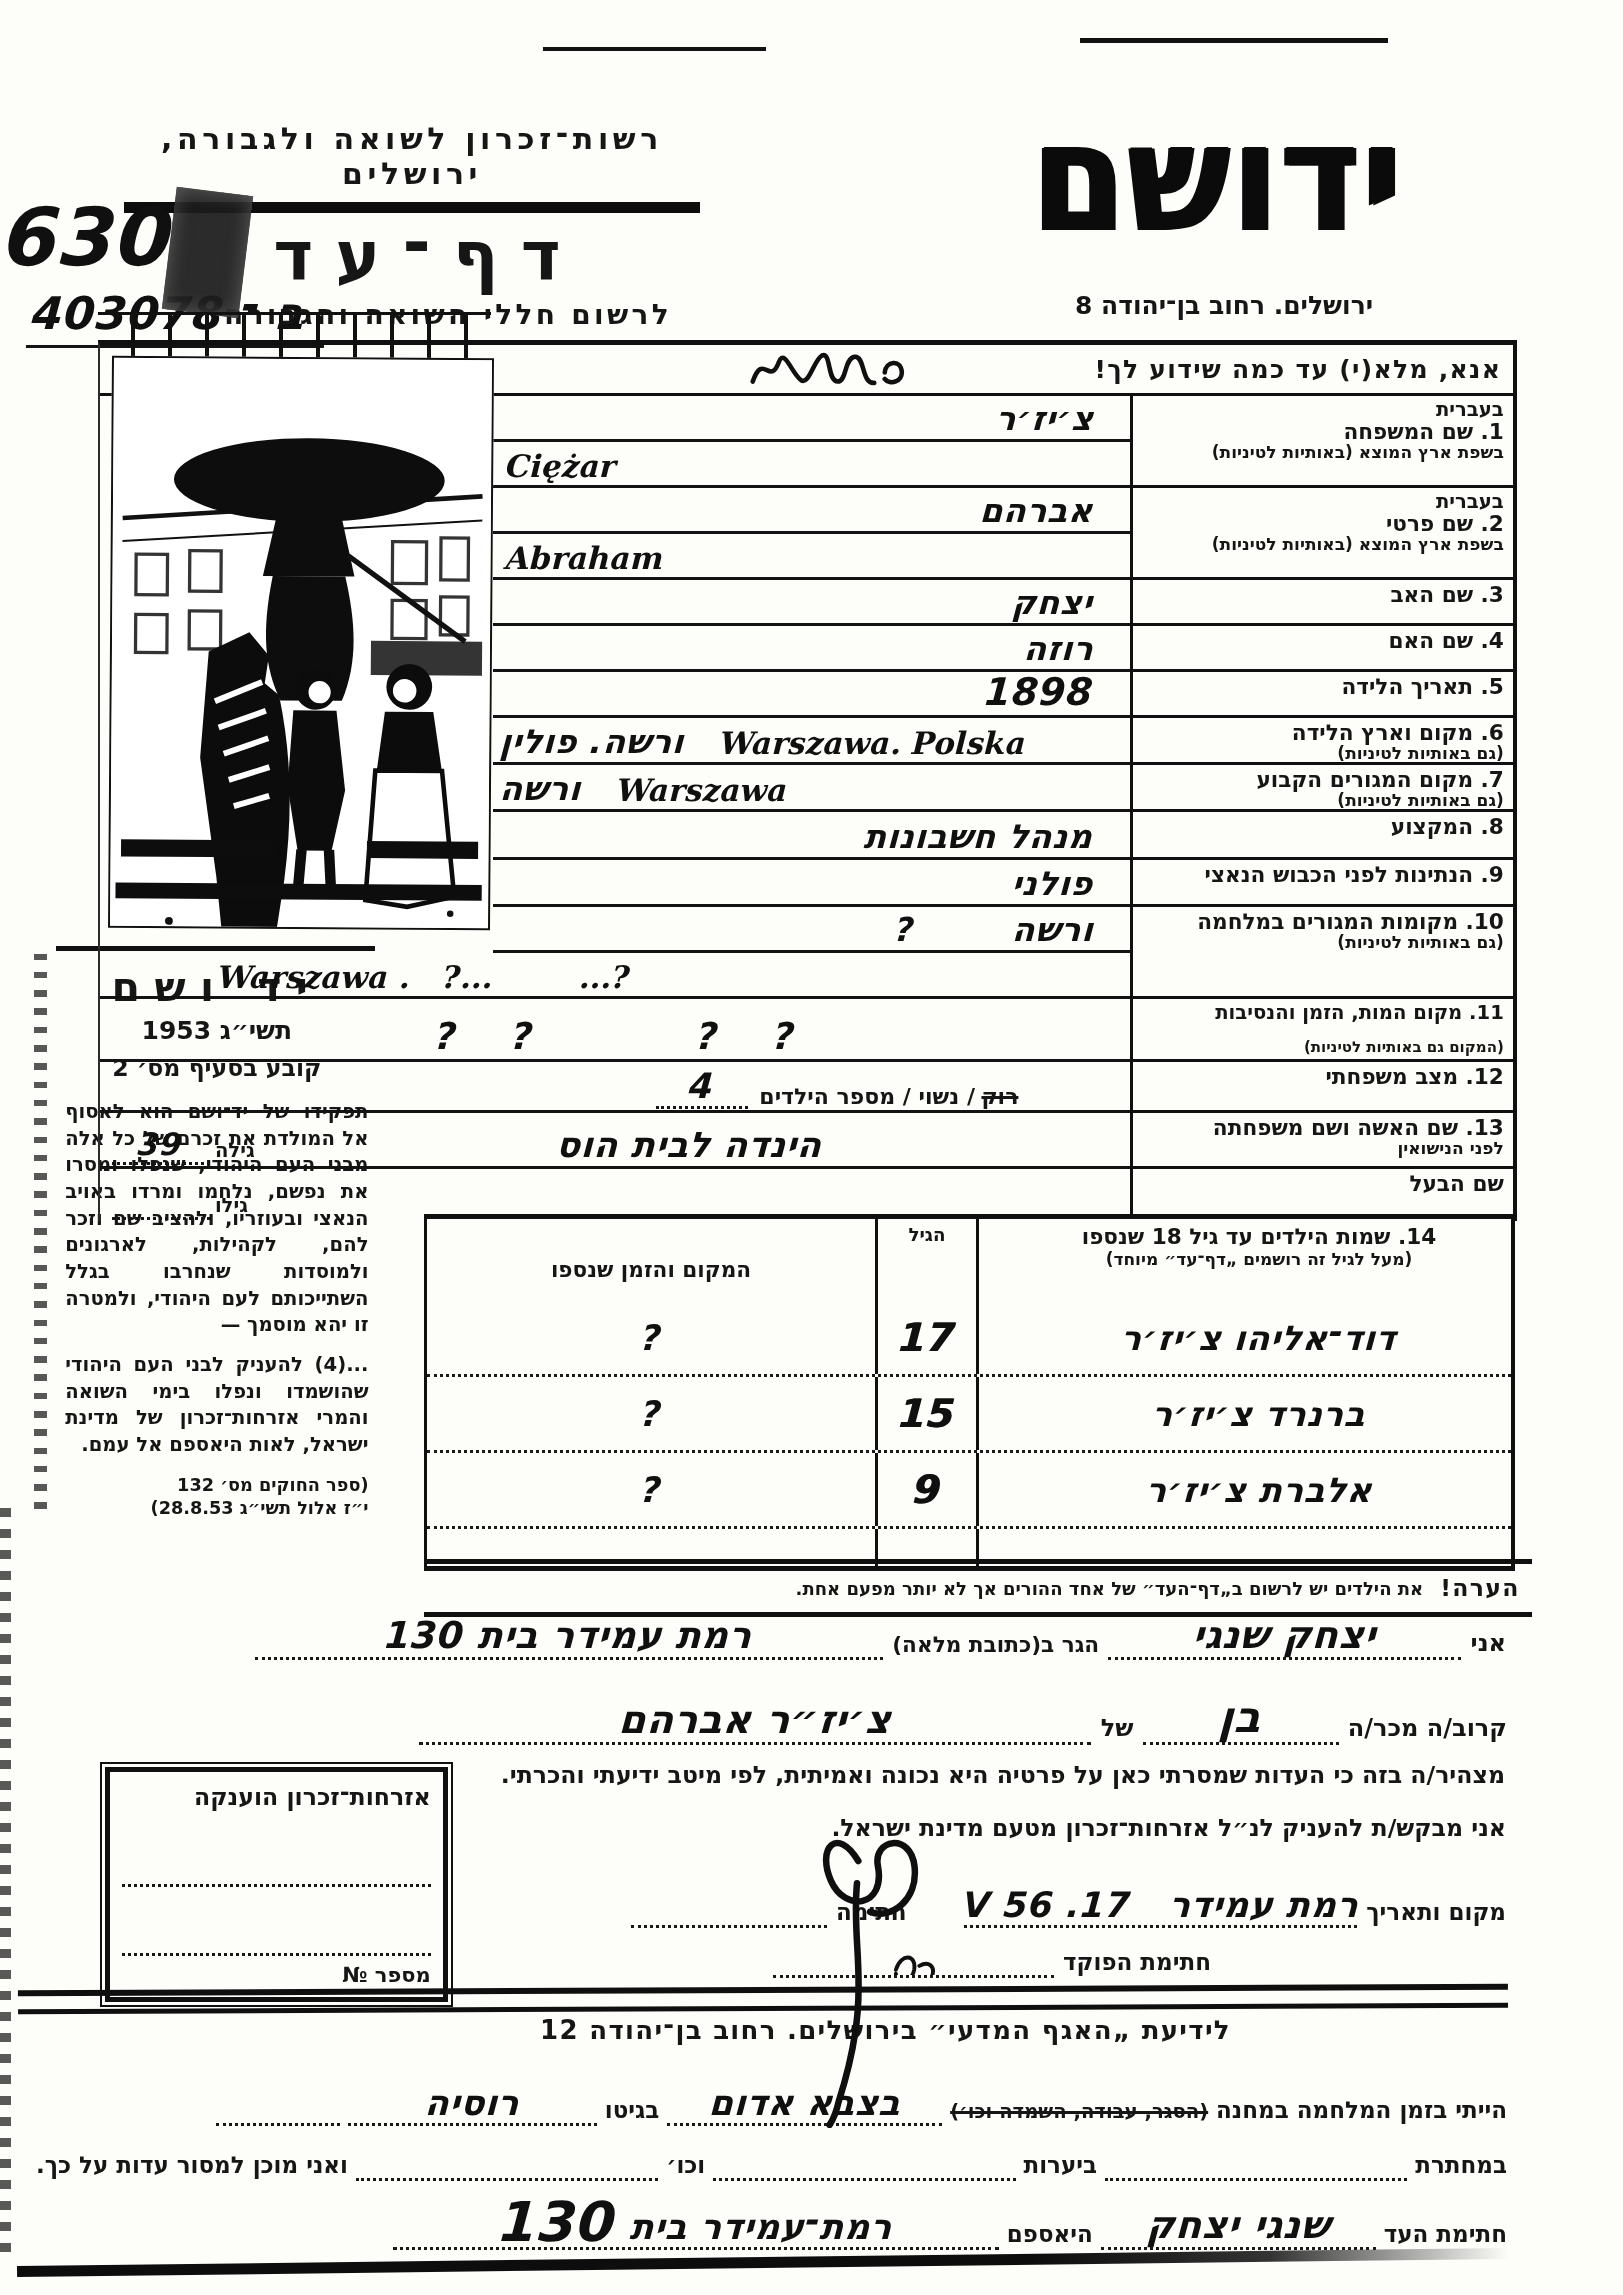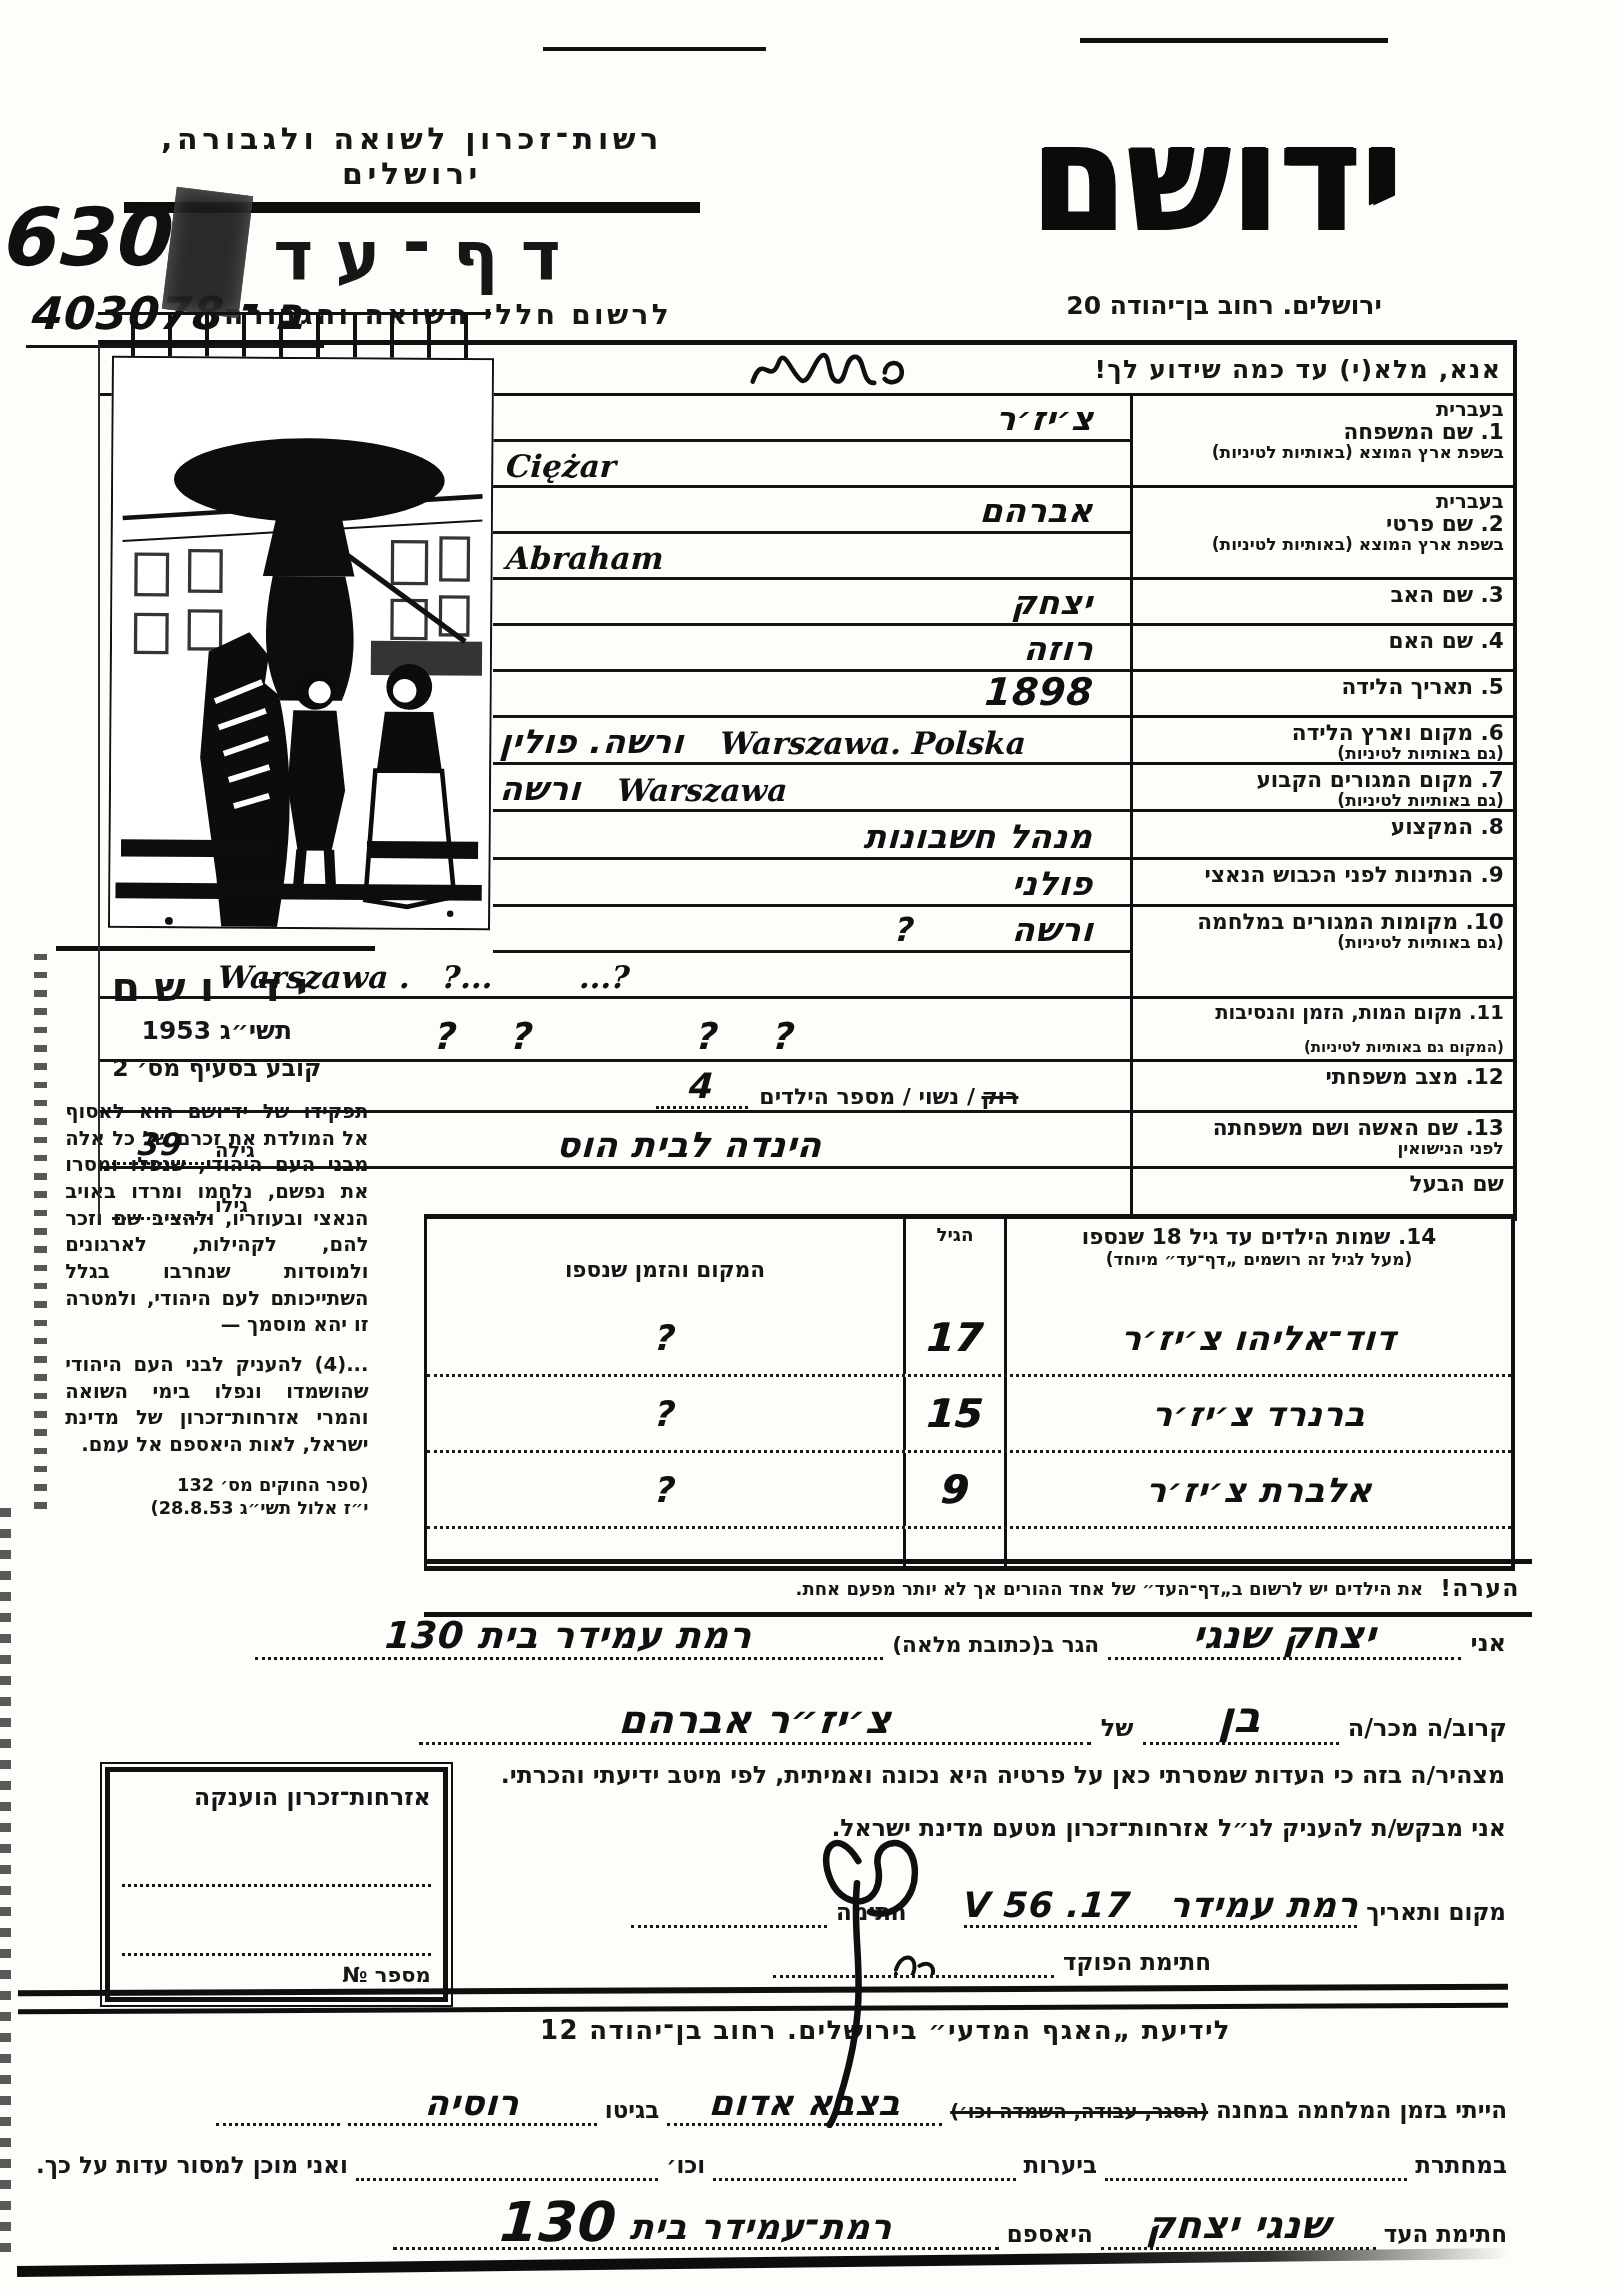--- a/index.html
+++ b/index.html
@@ -70,21 +70,21 @@
   .sb-year{text-align:center;font-size:25px;font-weight:700;margin-top:5.2px;}
   .sb-clause{text-align:center;font-size:23.6px;font-weight:800;margin-top:9.2px;}
   .sb-body{font-size:19.6px;font-weight:600;line-height:1.36;text-align:justify;margin-top:17px;}
   .sb-body2{font-size:19.6px;font-weight:600;line-height:1.36;text-align:justify;margin-top:13px;}
   .sb-src{font-size:17.7px;font-weight:600;margin-top:15.7px;line-height:1.3;}
   
   .ctable{position:absolute;left:424px;top:1214px;width:1084px;border:0 solid #101010;
           border-top-width:5.9px;border-bottom-width:5.9px;border-right-width:4.6px;border-left-width:3.3px;
           display:flex;flex-direction:column;z-index:2;background:#fdfdfa;}
   .ctr{display:flex;align-items:stretch;}
-  .cname{width:504px;flex:none;border-left:3.9px solid #101010;display:flex;align-items:center;justify-content:center;}
+  .cname{width:504px;flex:none;border-left:3.9px solid #101010;display:flex;align-items:center;justify-content:center;padding-left:28px;}
   .cage{width:98px;flex:none;border-left:3.9px solid #101010;display:flex;align-items:center;justify-content:center;}
   .cplace{flex:1;display:flex;align-items:center;justify-content:center;}
   .chead .cname{flex-direction:column;justify-content:flex-start;padding-top:5.2px;text-align:center;}
   .chead .cage{align-items:flex-start;padding-top:5.2px;font-size:18.3px;font-weight:800;}
   .chead .cplace{align-items:flex-start;padding-top:6.5px;font-size:21.6px;font-weight:800;margin-top:31px;}
   .cdata{border-bottom:3.3px dotted #1a1a1a;}
   .cname .hw{font-size:34px;}
   .hw-age{font-size:39px;font-weight:800;text-shadow:1.3px 0 0 #111;}
   .hw-q{font-size:35px;font-weight:800;}
   .noterow{position:absolute;left:424px;top:1559px;width:1084px;height:48px;border-top:5.2px solid #101010;
@@ -120,21 +120,21 @@
 <div class="pg">
 
   <div class="art1"></div>
   <div class="art2"></div>
   <div class="edge-noise"></div>
 
   <div class="auth">רשות־זכרון לשואה ולגבורה, ירושלים</div>
   <div class="ttl">דף־עד</div>
   <div class="sub">לרשום חללי השואה והגבורה</div>
   <div class="logo">ידושם</div>
-  <div class="addr">ירושלים. רחוב בן־יהודה 20</div>
+  <div class="addr">ירושלים. רחוב בן־יהודה 8</div>
   <div class="num630 hw">630</div>
   <div class="numfile hw">ב ־ 403078</div>
   <div class="blot"></div>
 
   <div class="ticks"></div>
   <div class="photo">
     <svg viewBox="0 0 578 868" preserveAspectRatio="none">
       <rect width="578" height="868" fill="#ffffff"></rect>
       <path d="M15,245 L565,208" stroke="#111" stroke-width="7" fill="none"></path>
       <path d="M15,280 L565,245" stroke="#111" stroke-width="3" fill="none"></path>

